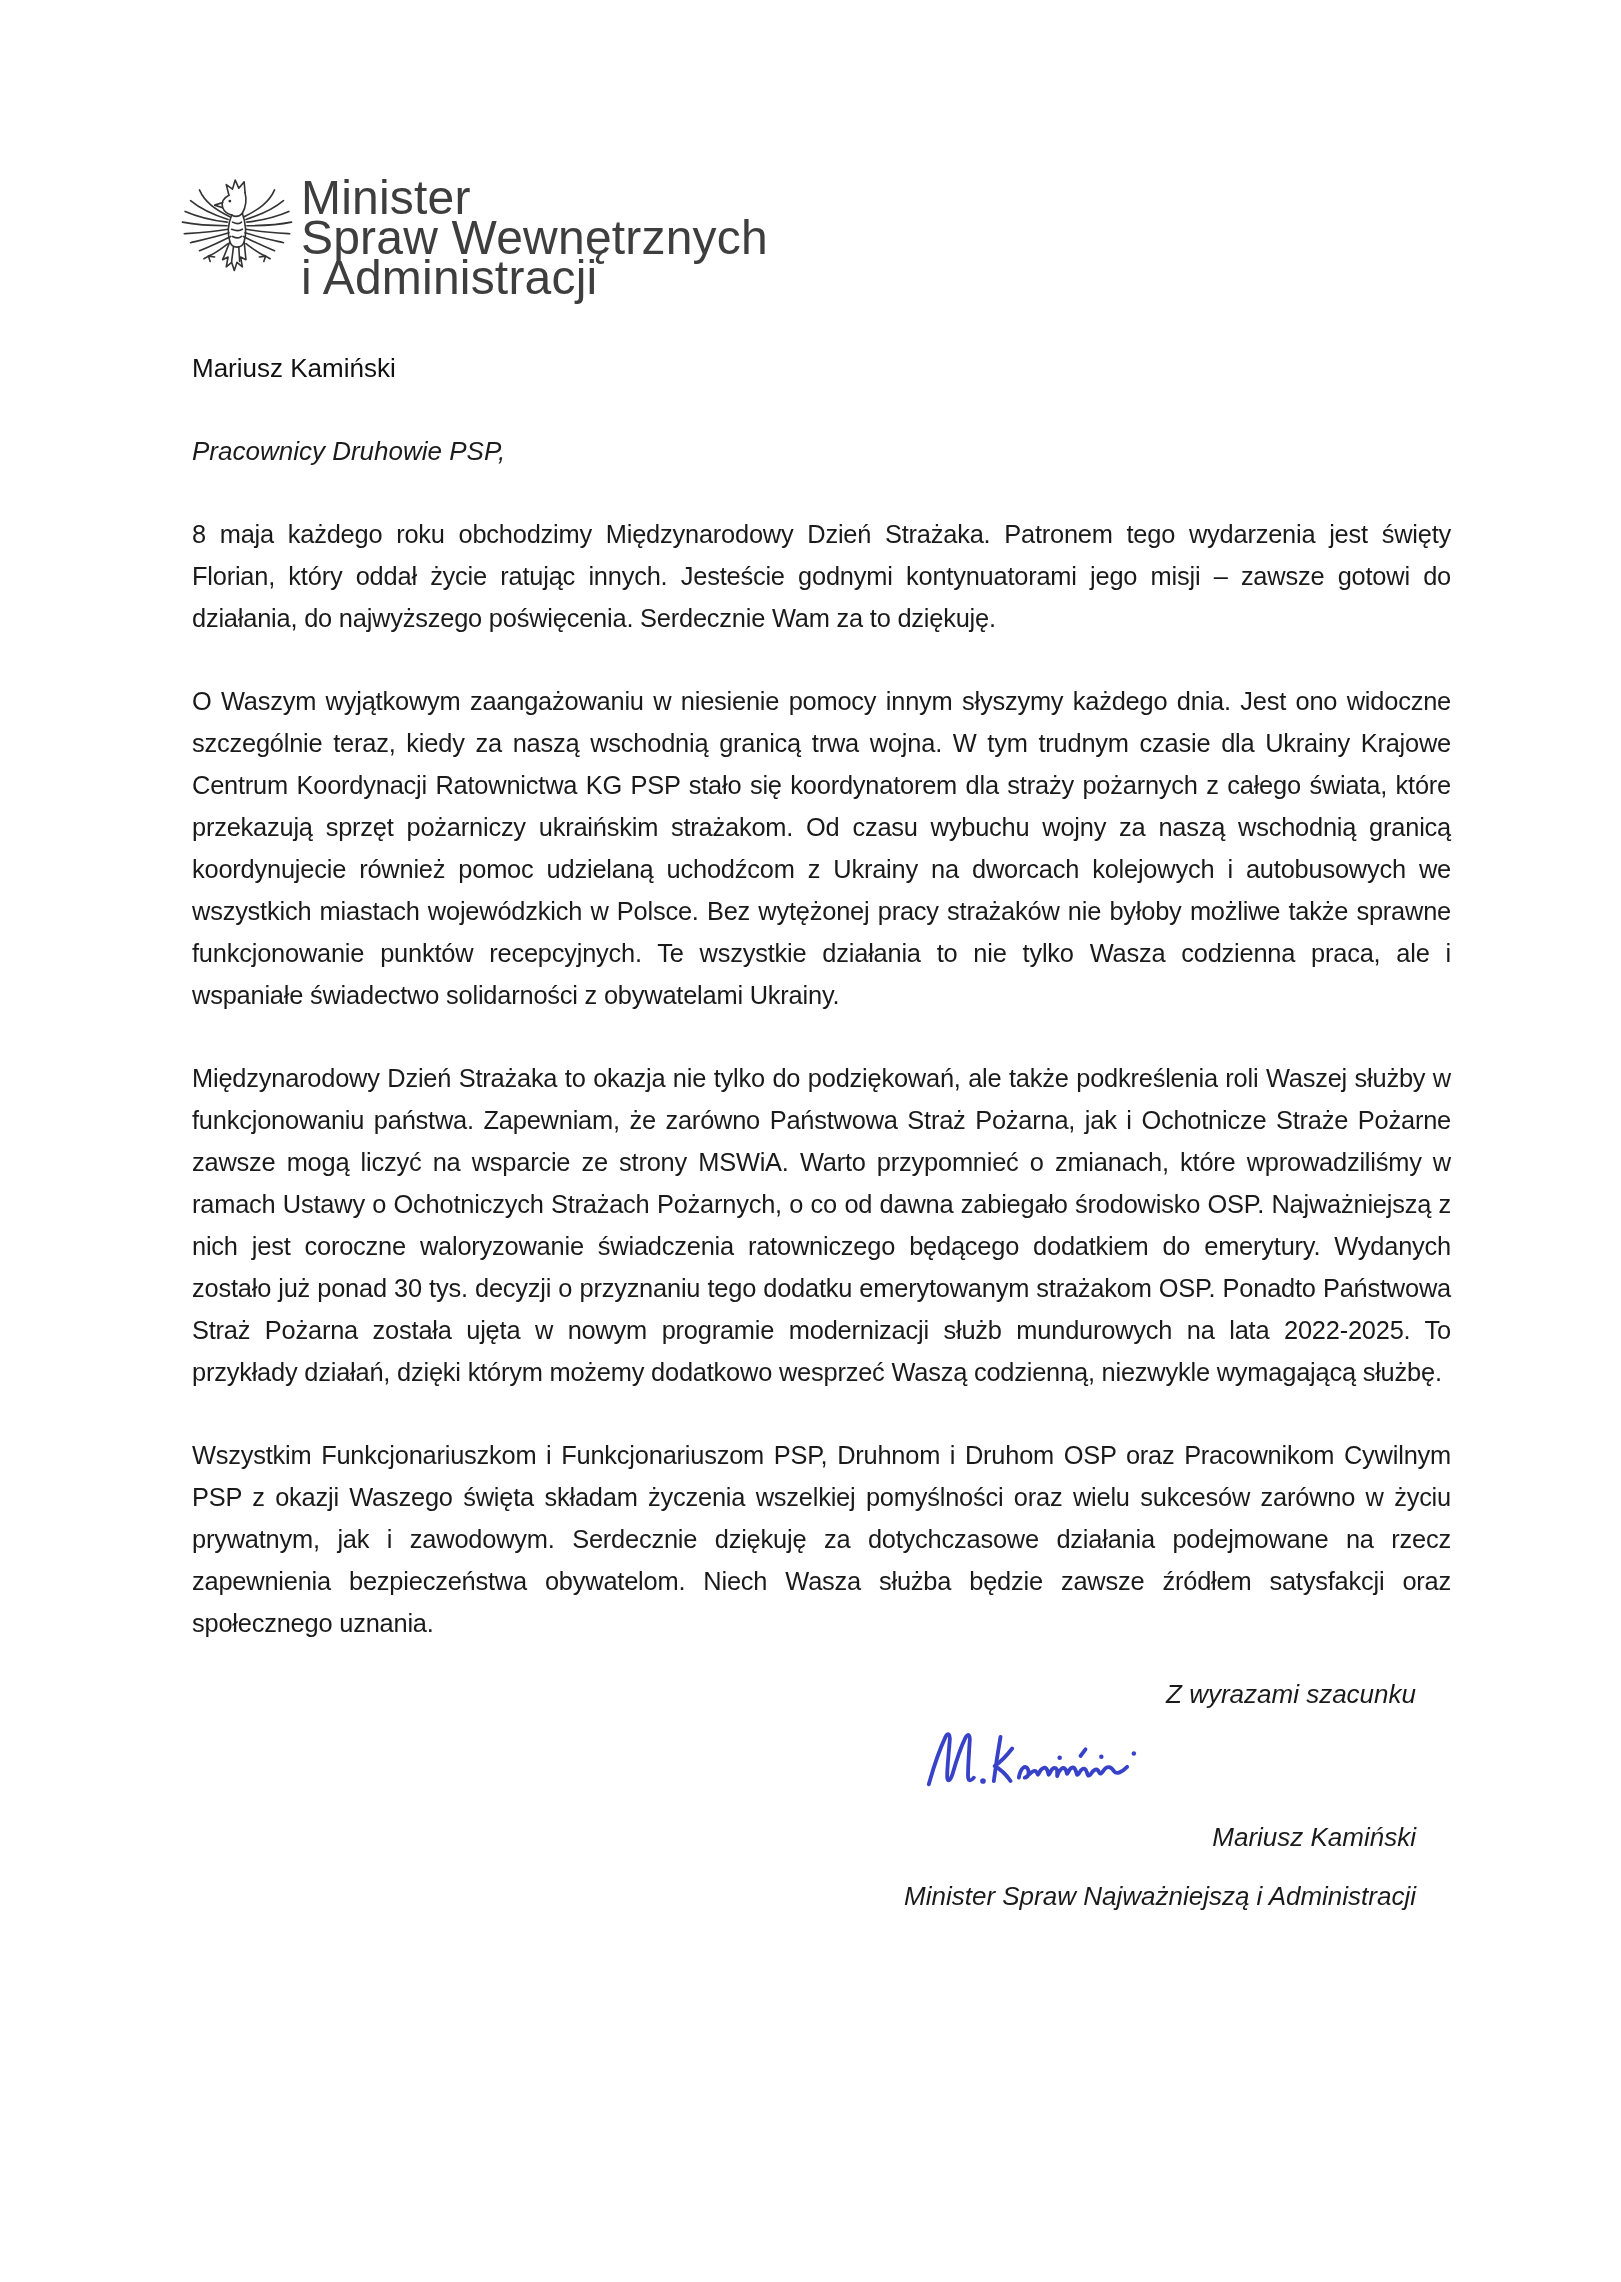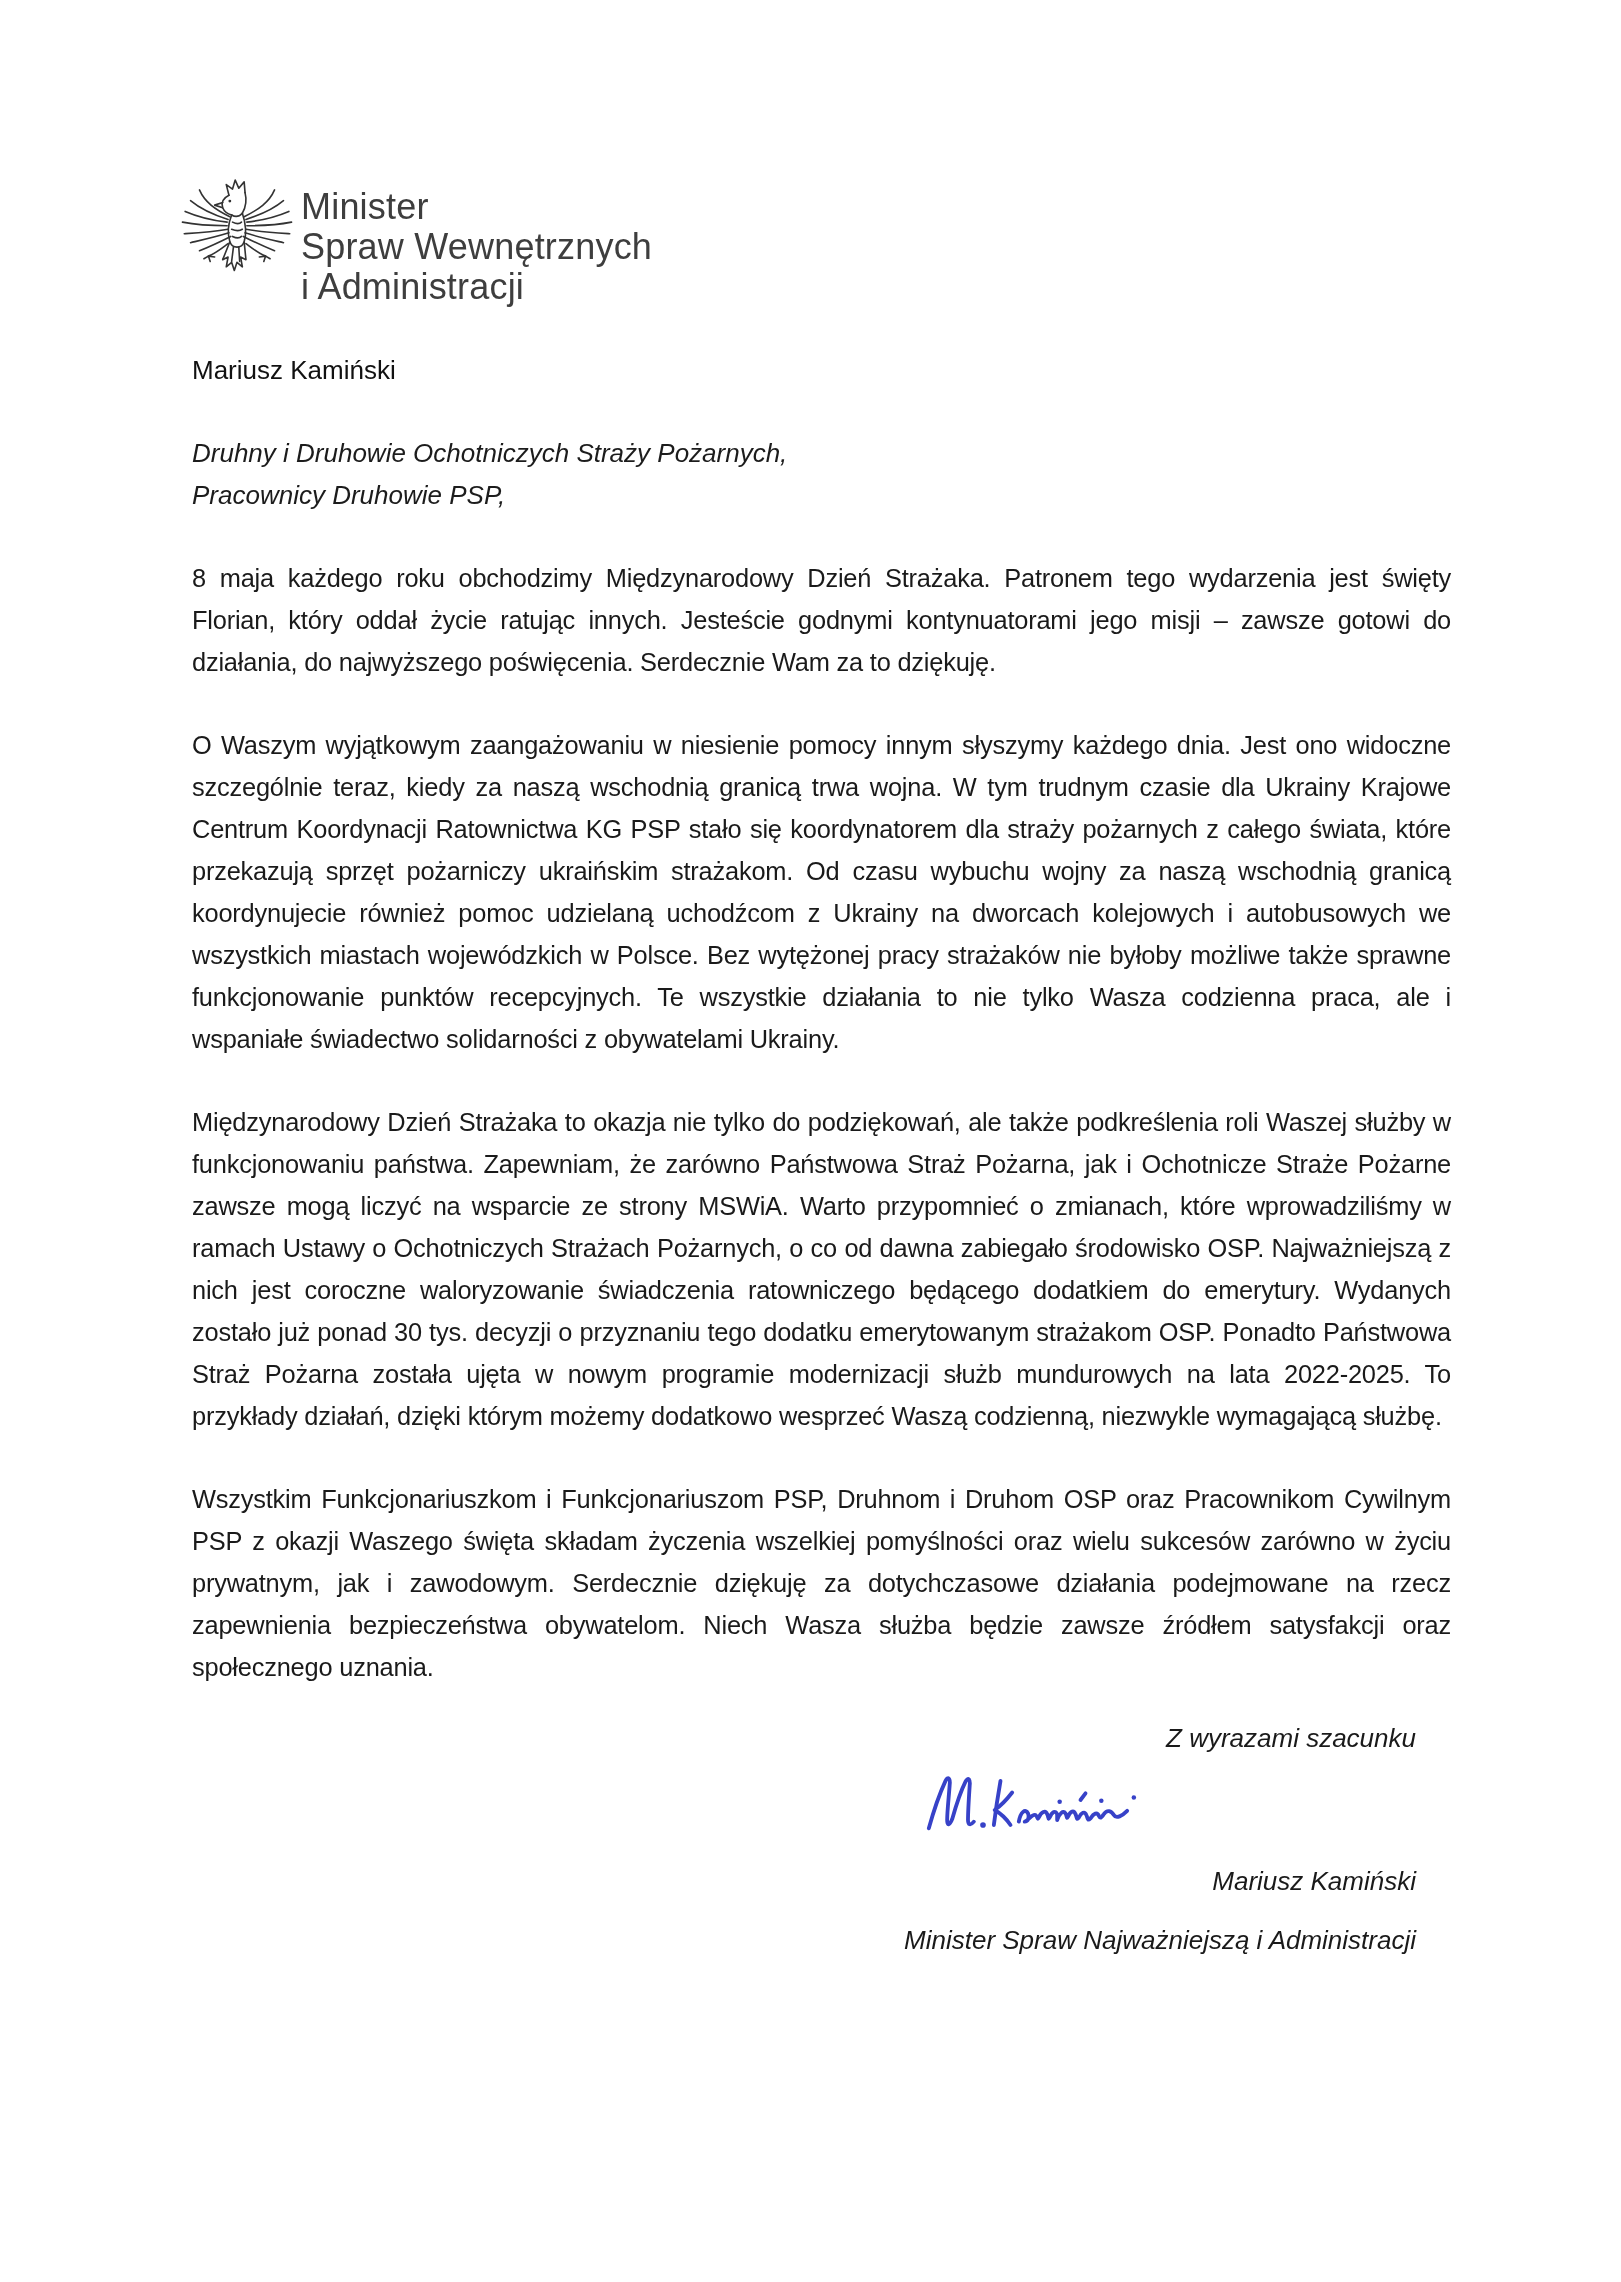--- a/index.html
+++ b/index.html
@@ -19,22 +19,22 @@
     box-sizing: border-box;
   }
   .letterhead {
     display: flex;
     align-items: flex-start;
     margin-left: -14.3px;
   }
   .eagle-wrap { width: 118px; height: 130px; flex: 0 0 auto; }
   .ministry-title {
     margin-left: 5.3px;
-    margin-top: 12px;
-    font-size: 36px;
+    margin-top: 3px;
+    font-size: 48px;
     line-height: 40px;
     color: #3e3e3e;
     letter-spacing: 0.2px;
   }
   .sender-name {
     margin-top: 48px;
     font-size: 26px;
     color: #111111;
   }
   .salutation {
@@ -119,21 +119,20 @@
       <div class="ministry-title">
         <div>Minister</div>
         <div>Spraw Wewnętrznych</div>
         <div>i Administracji</div>
       </div>
     </div>
 
     <div class="sender-name">Mariusz Kamiński</div>
 
     <div class="salutation">
-      <div>Druhny i Druhowie Ochotniczych Straży Pożarnych,</div>
       <div>Pracownicy Druhowie PSP,</div>
     </div>
 
     <p class="par">8 maja każdego roku obchodzimy Międzynarodowy Dzień Strażaka. Patronem tego wydarzenia jest święty Florian, który oddał życie ratując innych. Jesteście godnymi kontynuatorami jego misji – zawsze gotowi do działania, do najwyższego poświęcenia. Serdecznie Wam za to dziękuję.</p>
     <p class="par">O Waszym wyjątkowym zaangażowaniu w niesienie pomocy innym słyszymy każdego dnia. Jest ono widoczne szczególnie teraz, kiedy za naszą wschodnią granicą trwa wojna. W tym trudnym czasie dla Ukrainy Krajowe Centrum Koordynacji Ratownictwa KG PSP stało się koordynatorem dla straży pożarnych z całego świata, które przekazują sprzęt pożarniczy ukraińskim strażakom. Od czasu wybuchu wojny za naszą wschodnią granicą koordynujecie również pomoc udzielaną uchodźcom z Ukrainy na dworcach kolejowych i autobusowych we wszystkich miastach wojewódzkich w Polsce. Bez wytężonej pracy strażaków nie byłoby możliwe także sprawne funkcjonowanie punktów recepcyjnych. Te wszystkie działania to nie tylko Wasza codzienna praca, ale i wspaniałe świadectwo solidarności z obywatelami Ukrainy.</p>
     <p class="par">Międzynarodowy Dzień Strażaka to okazja nie tylko do podziękowań, ale także podkreślenia roli Waszej służby w funkcjonowaniu państwa. Zapewniam, że zarówno Państwowa Straż Pożarna, jak i Ochotnicze Straże Pożarne zawsze mogą liczyć na wsparcie ze strony MSWiA. Warto przypomnieć o zmianach, które wprowadziliśmy w ramach Ustawy o Ochotniczych Strażach Pożarnych, o co od dawna zabiegało środowisko OSP. Najważniejszą z nich jest coroczne waloryzowanie świadczenia ratowniczego będącego dodatkiem do emerytury. Wydanych zostało już ponad 30 tys. decyzji o przyznaniu tego dodatku emerytowanym strażakom OSP. Ponadto Państwowa Straż Pożarna została ujęta w nowym programie modernizacji służb mundurowych na lata 2022-2025. To przykłady działań, dzięki którym możemy dodatkowo wesprzeć Waszą codzienną, niezwykle wymagającą służbę.</p>
     <p class="par">Wszystkim Funkcjonariuszkom i Funkcjonariuszom PSP, Druhnom i Druhom OSP oraz Pracownikom Cywilnym PSP z okazji Waszego święta składam życzenia wszelkiej pomyślności oraz wielu sukcesów zarówno w życiu prywatnym, jak i zawodowym. Serdecznie dziękuję za dotychczasowe działania podejmowane na rzecz zapewnienia bezpieczeństwa obywatelom. Niech Wasza służba będzie zawsze źródłem satysfakcji oraz społecznego uznania.</p>
 
     <div class="closing">
       <div class="closing-phrase">Z wyrazami szacunku</div>

